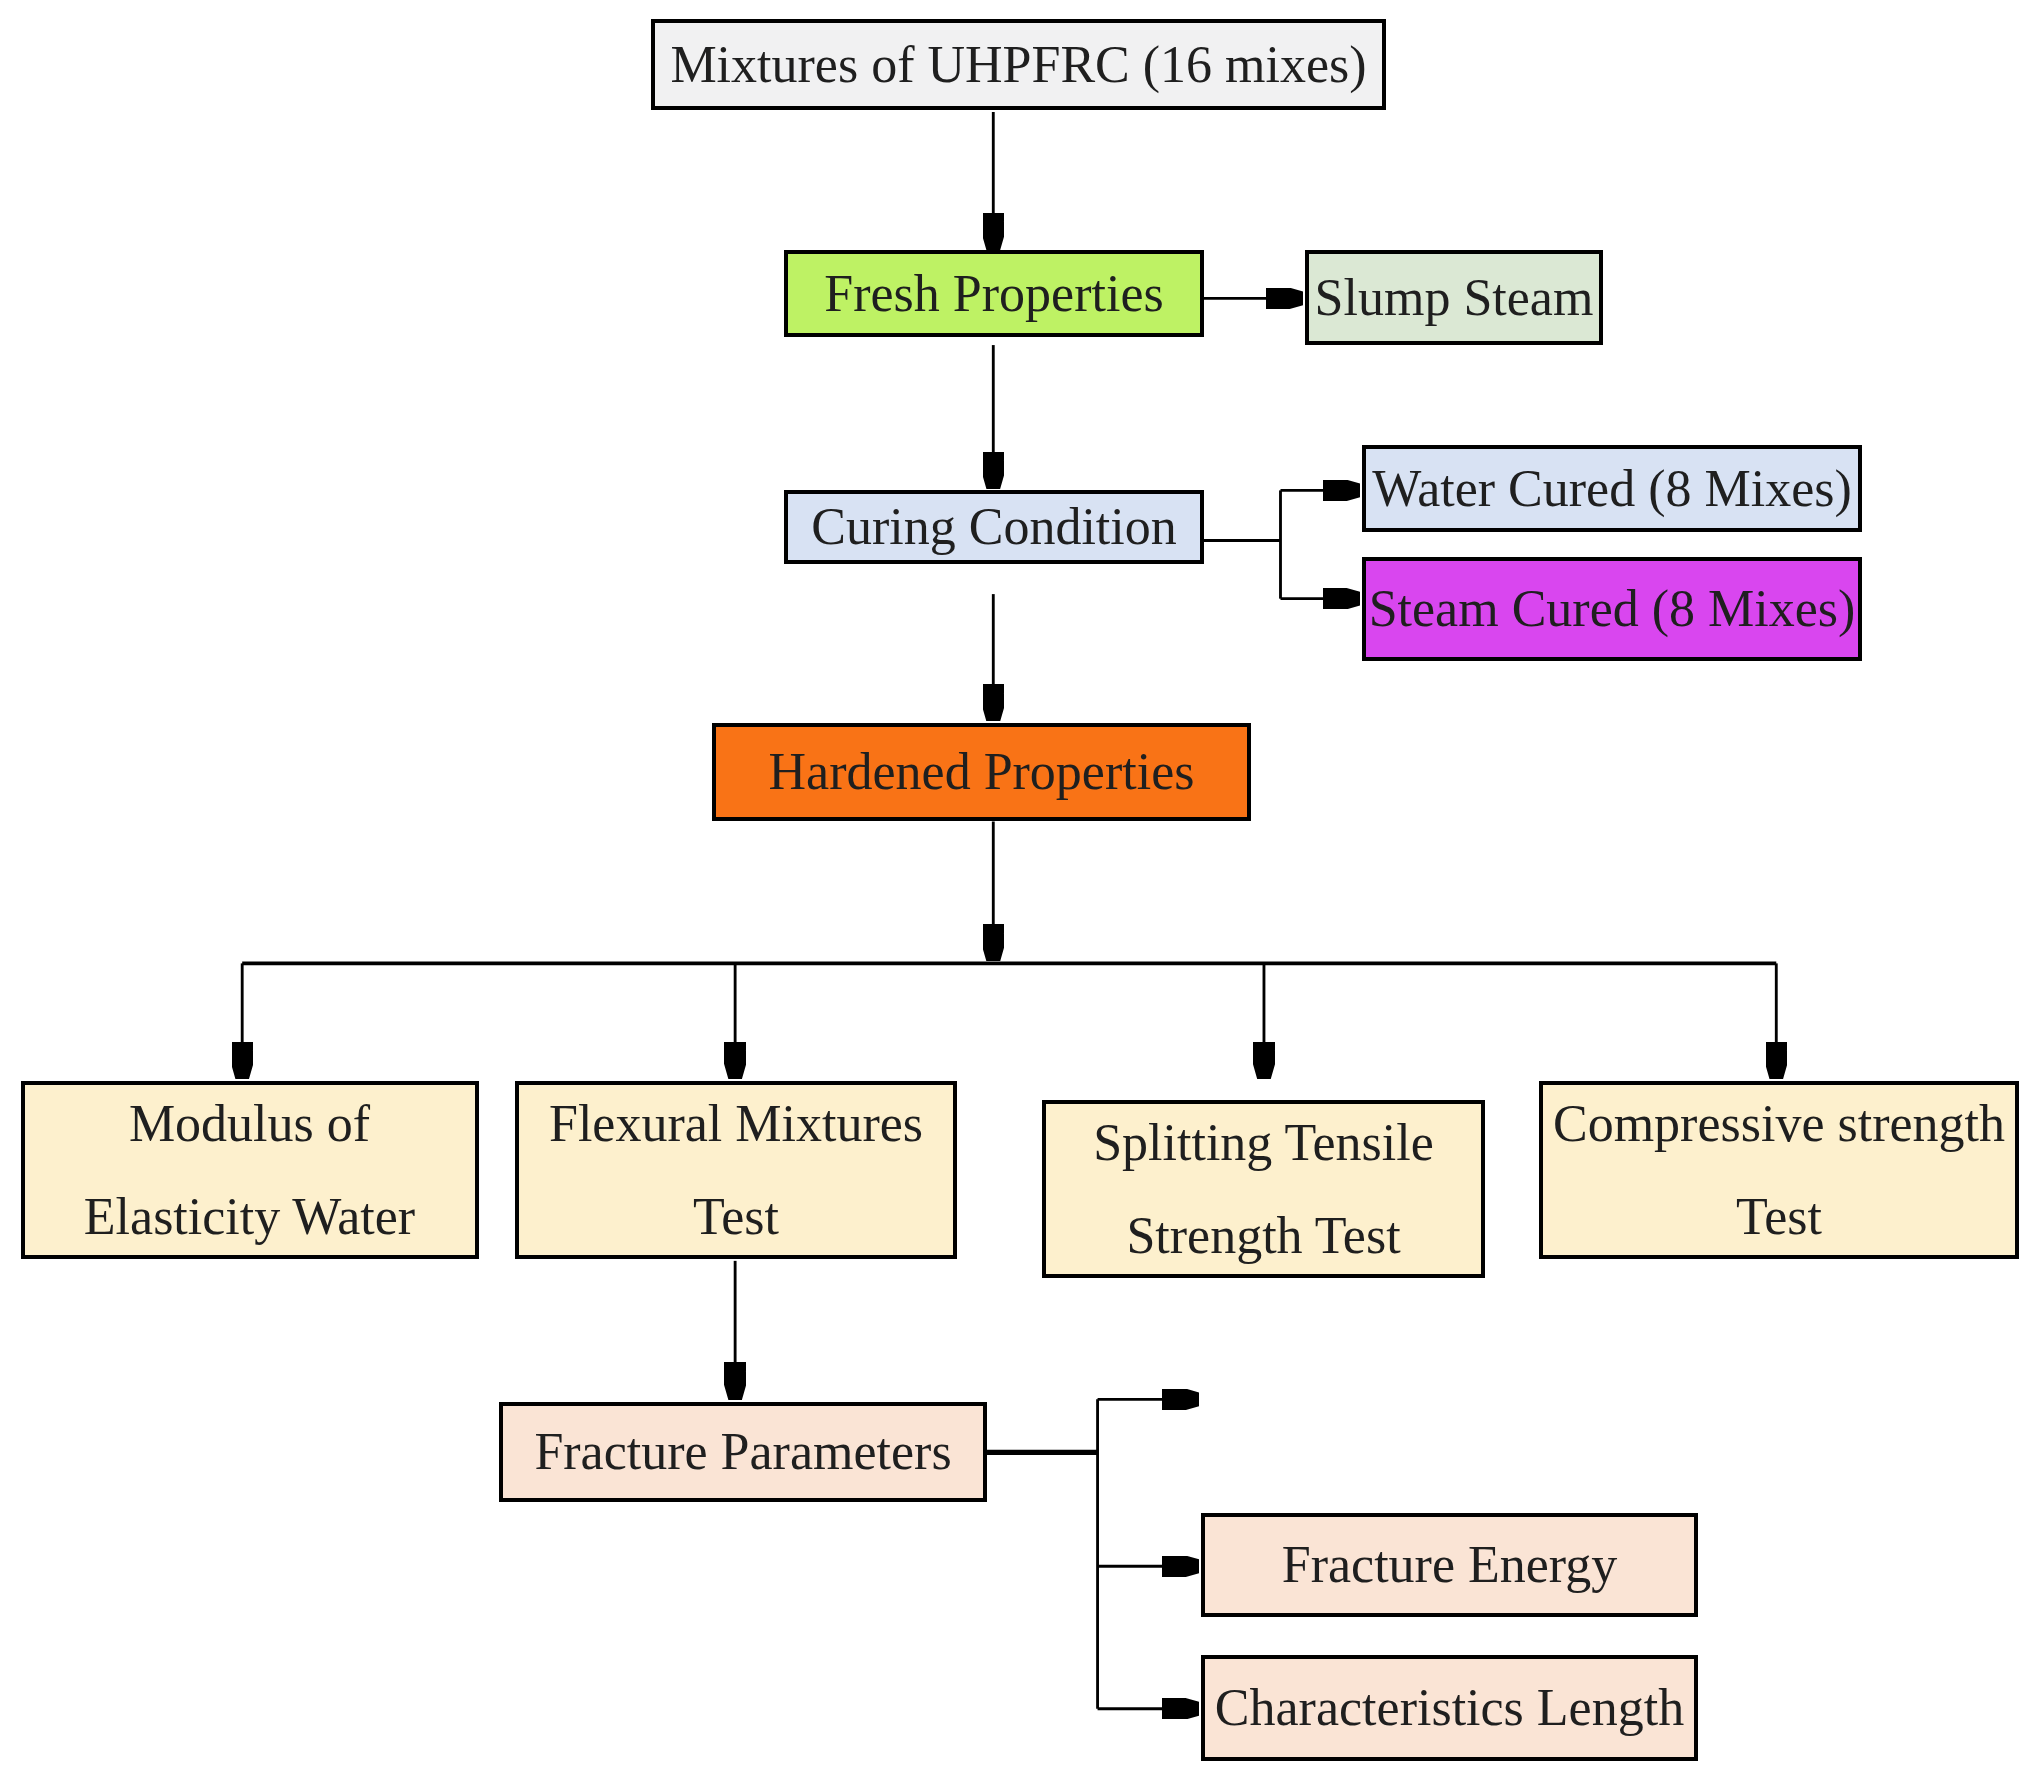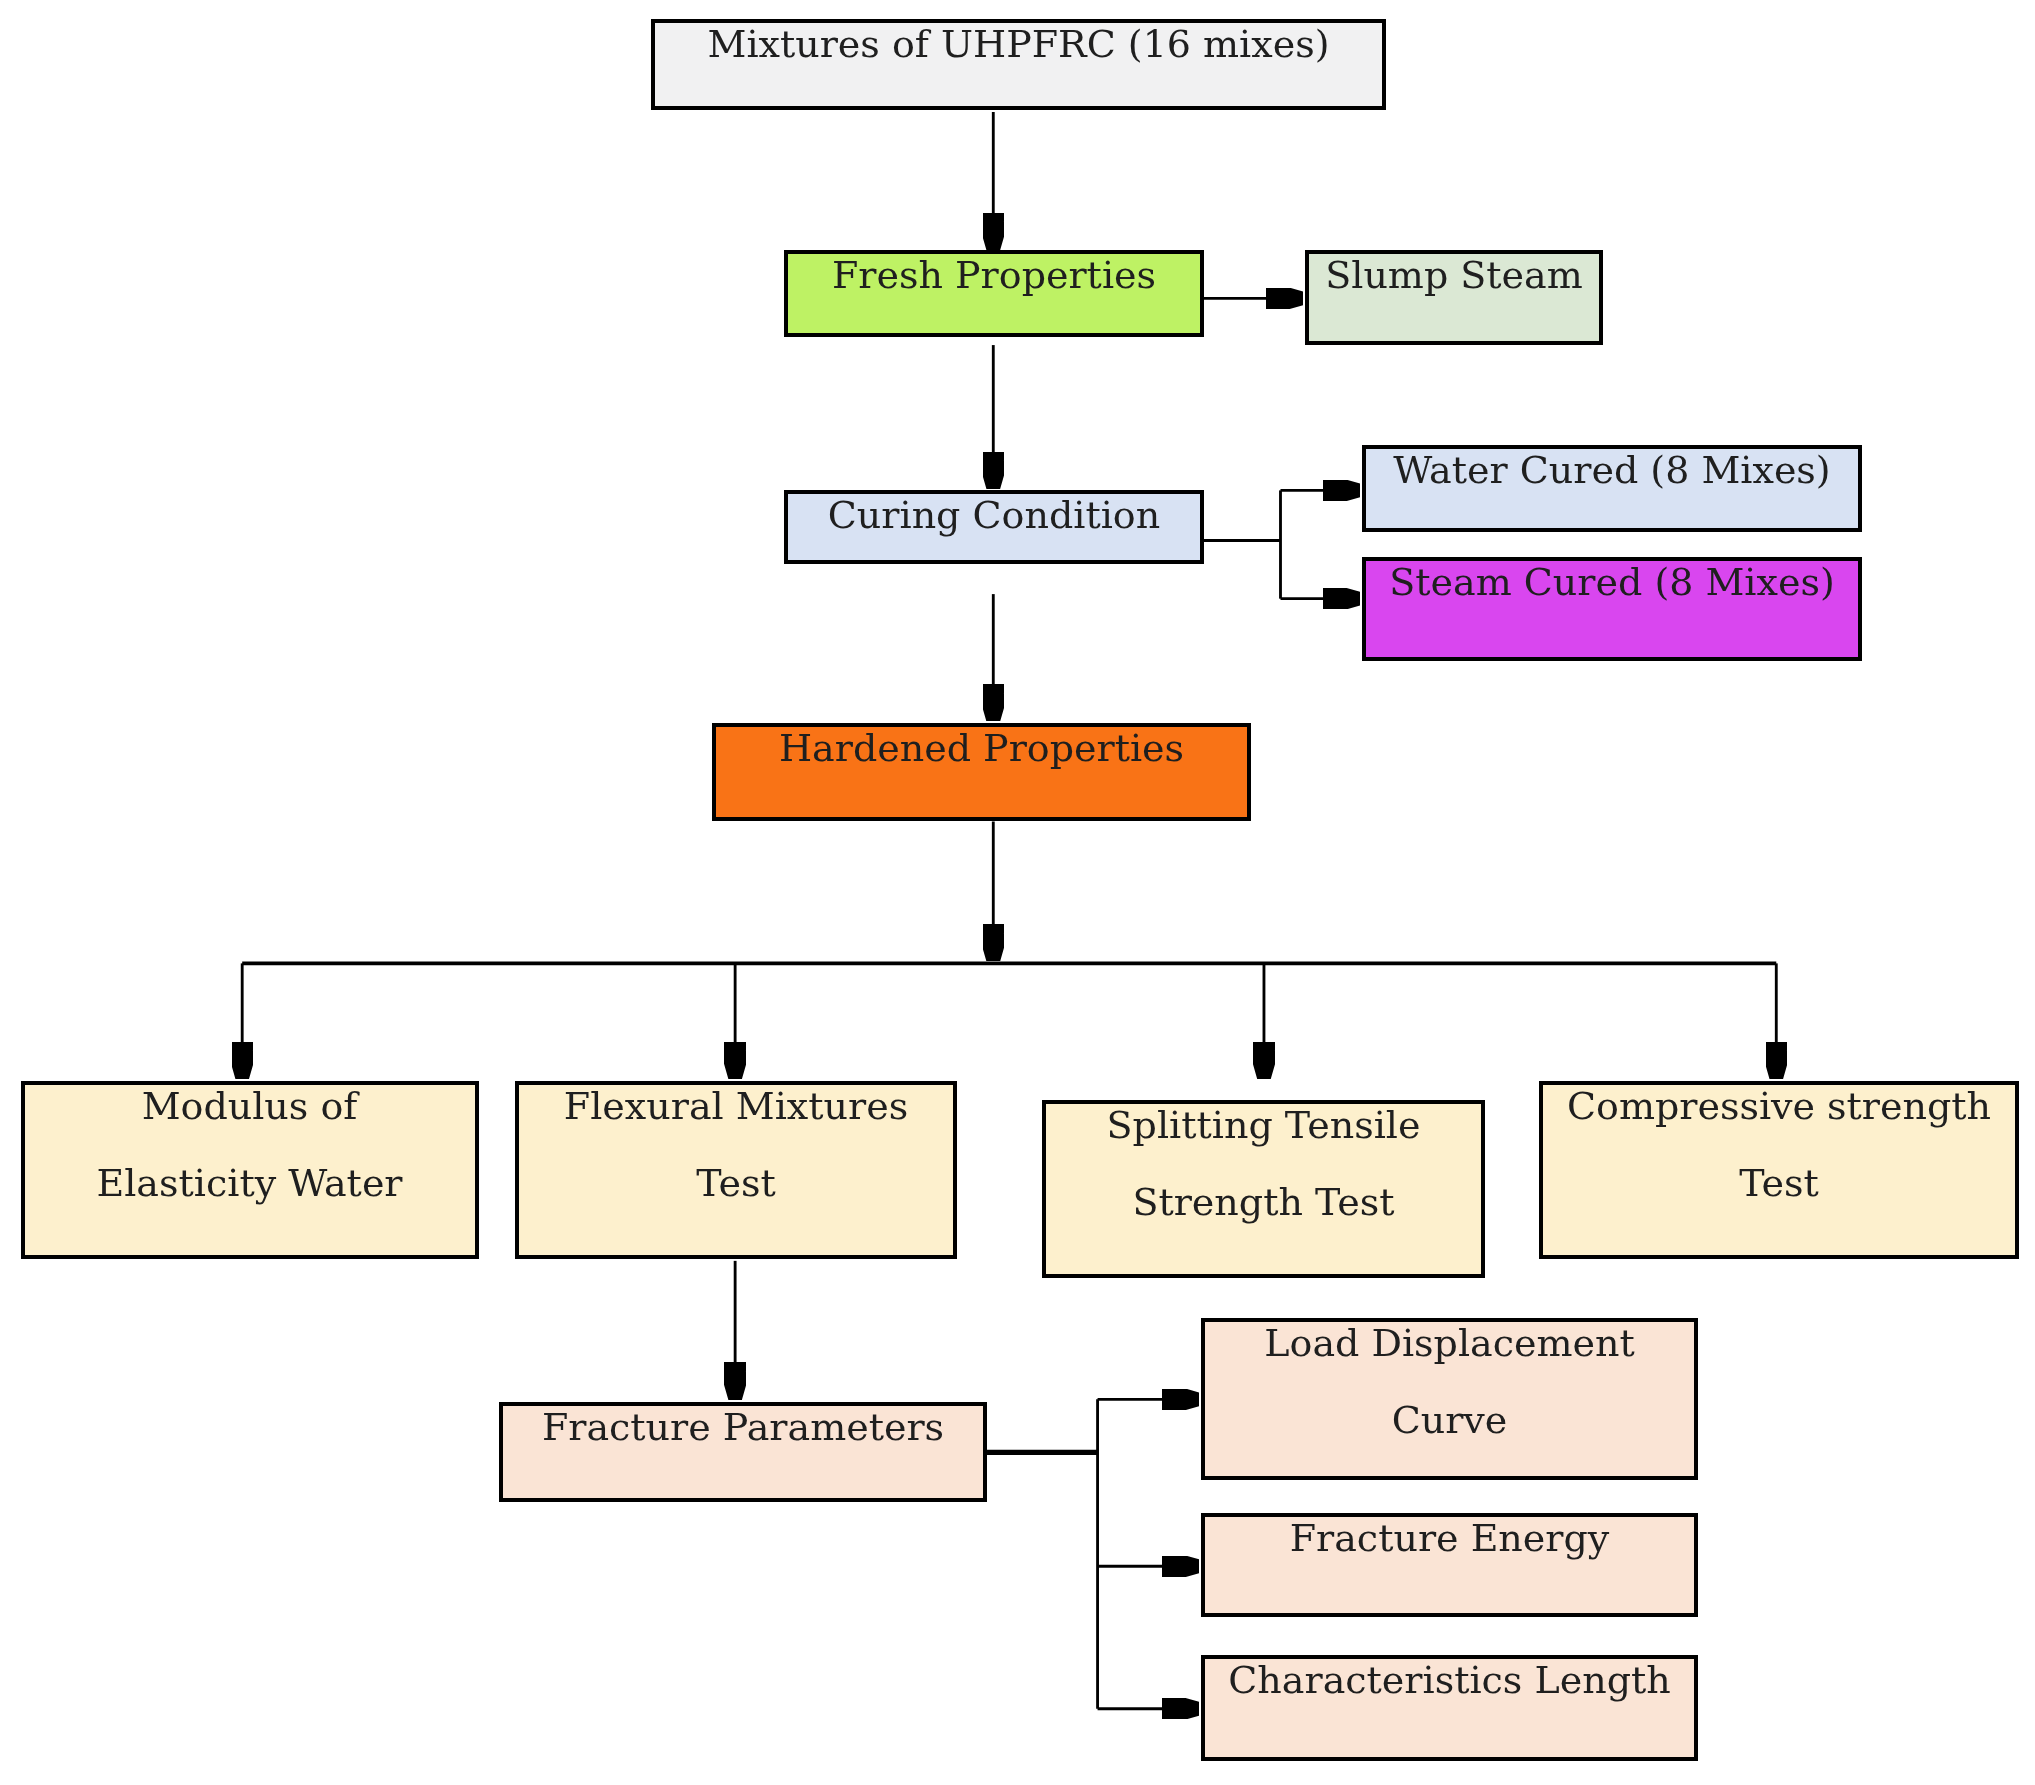--- a/index.html
+++ b/index.html
@@ -16,24 +16,25 @@
   }
   .connectors path{fill:none;stroke:#000;stroke-width:5;}
   .connectors path.thick{stroke-width:7;}
   .connectors path.stub{stroke-width:9;}
   .node{
     position:absolute;
     border:4px solid #000;
     box-sizing:border-box;
   }
   .label{
-    display:flex;flex-direction:column;align-items:center;
+    display:flex;flex-direction:column;justify-content:center;align-items:center;
     width:100%;height:100%;
     text-align:center;
-    font-size:38px;
+    font-size:52px;
+    font-family:Liberation Serif, serif;
   }
   .node .line{display:block;line-height:1.15;white-space:nowrap;}
   .node.tall .label{gap:33px;}
 </style>
 </head>
 <body>
 
 <div class="canvas">
 
   <svg class="connectors" viewBox="0 0 3571 3133" xmlns="http://www.w3.org/2000/svg">
@@ -134,26 +135,20 @@
         <span class="line">Test</span>
       </div>
   </div>
 
   <div class="node" style="left: 499px; top: 1402px; width: 488px; height: 100px; background-color: rgb(250, 228, 213);">
     <div class="label">
         <span class="line">Fracture Parameters</span>
       </div>
   </div>
 
-  <div class="node tall" style="left: 1201px; top: 1318px; width: 497px; height: 162px; background-color: rgb(250, 228, 213);">
-    <div class="label">
-        <span class="line">Load Displacement</span>
-        <span class="line">Curve</span>
-      </div>
-  </div>
 
   <div class="node" style="left: 1201px; top: 1513px; width: 497px; height: 104px; background-color: rgb(250, 228, 213);">
     <div class="label">
         <span class="line">Fracture Energy</span>
       </div>
   </div>
 
   <div class="node" style="left: 1201px; top: 1655px; width: 497px; height: 106px; background-color: rgb(250, 228, 213);">
     <div class="label">
         <span class="line">Characteristics Length</span>

